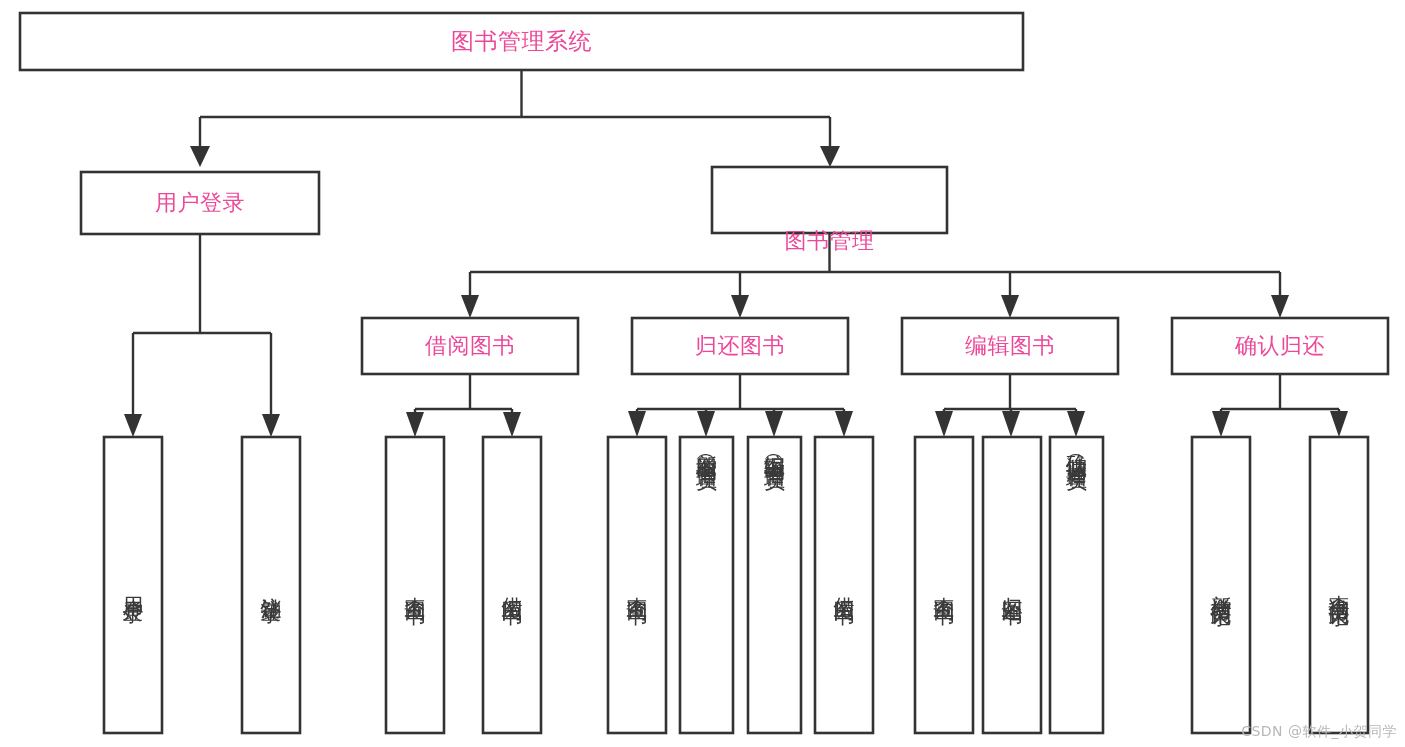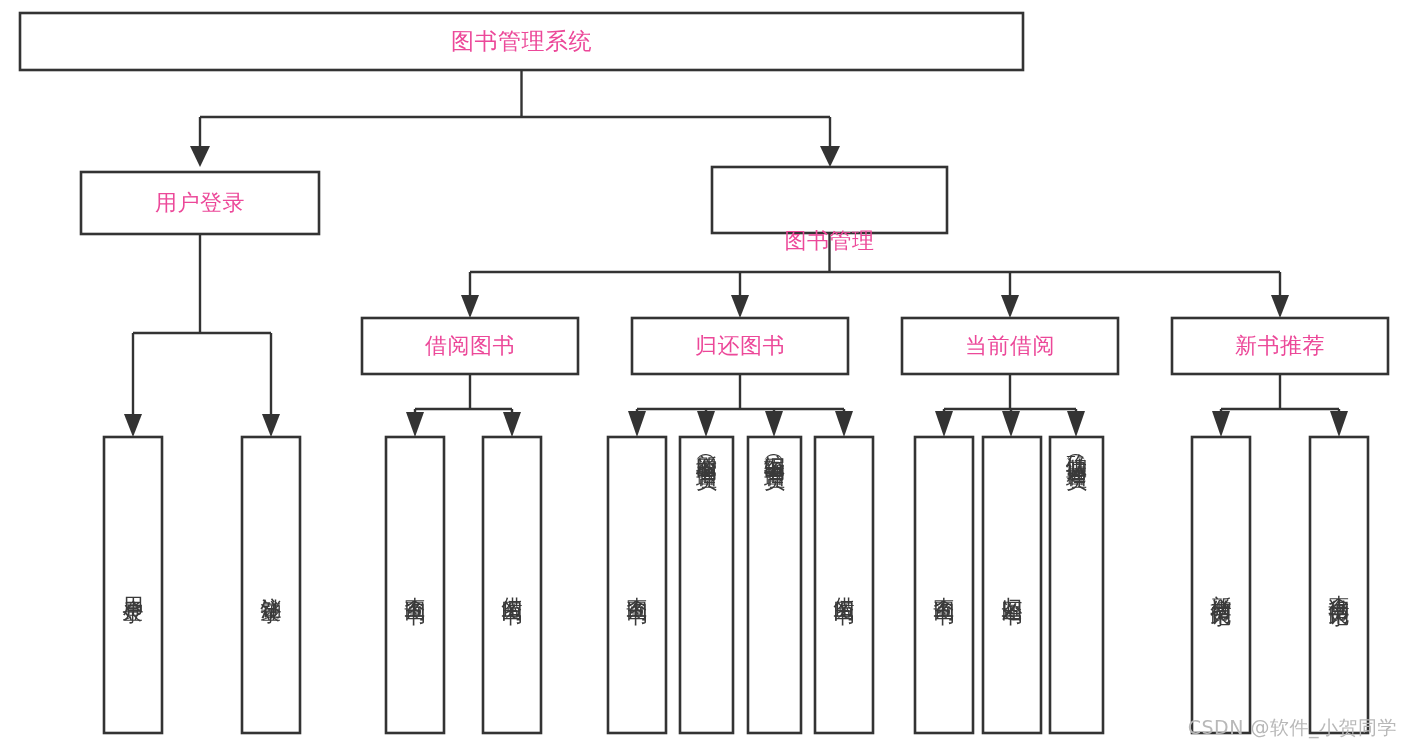--- a/index.html
+++ b/index.html
@@ -72,21 +72,21 @@
     letter-spacing: 0.5px;
   }
   .root-label-text {
     font-size: 23px;
   }
   #watermark {
     position: absolute;
     right: 8px;
     bottom: 6px;
     font-family: "DejaVu Sans", "Liberation Sans", sans-serif;
-    font-size: 19px;
+    font-size: 14px;
     color: #b8b8b8;
     letter-spacing: 0.5px;
     white-space: nowrap;
     pointer-events: none;
   }
 </style>
 </head>
 <body>
 
 <div id="stage">
@@ -202,24 +202,24 @@
     <span class="hlabel-text">图书管理</span>
   </div>
 
   <div class="hlabel-wrap" style="left:362px; top:318px; width:216px; height:56px;">
     <span class="hlabel-text">借阅图书</span>
   </div>
   <div class="hlabel-wrap" style="left:632px; top:318px; width:216px; height:56px;">
     <span class="hlabel-text">归还图书</span>
   </div>
   <div class="hlabel-wrap" style="left:902px; top:318px; width:216px; height:56px;">
-    <span class="hlabel-text">当前借阅</span>
+    <span class="hlabel-text">编辑图书</span>
   </div>
   <div class="hlabel-wrap" style="left:1172px; top:318px; width:216px; height:56px;">
-    <span class="hlabel-text">新书推荐</span>
+    <span class="hlabel-text">确认归还</span>
   </div>
 
   <div class="vlabel-wrap" style="left:104px; top:437px; width:58px; height:296px;">
     <span class="vlabel-text">用户登录</span>
   </div>
   <div class="vlabel-wrap" style="left:242px; top:437px; width:58px; height:296px;">
     <span class="vlabel-text">注销登录</span>
   </div>
 
   <div class="vlabel-wrap" style="left:386px; top:437px; width:58px; height:296px;">

